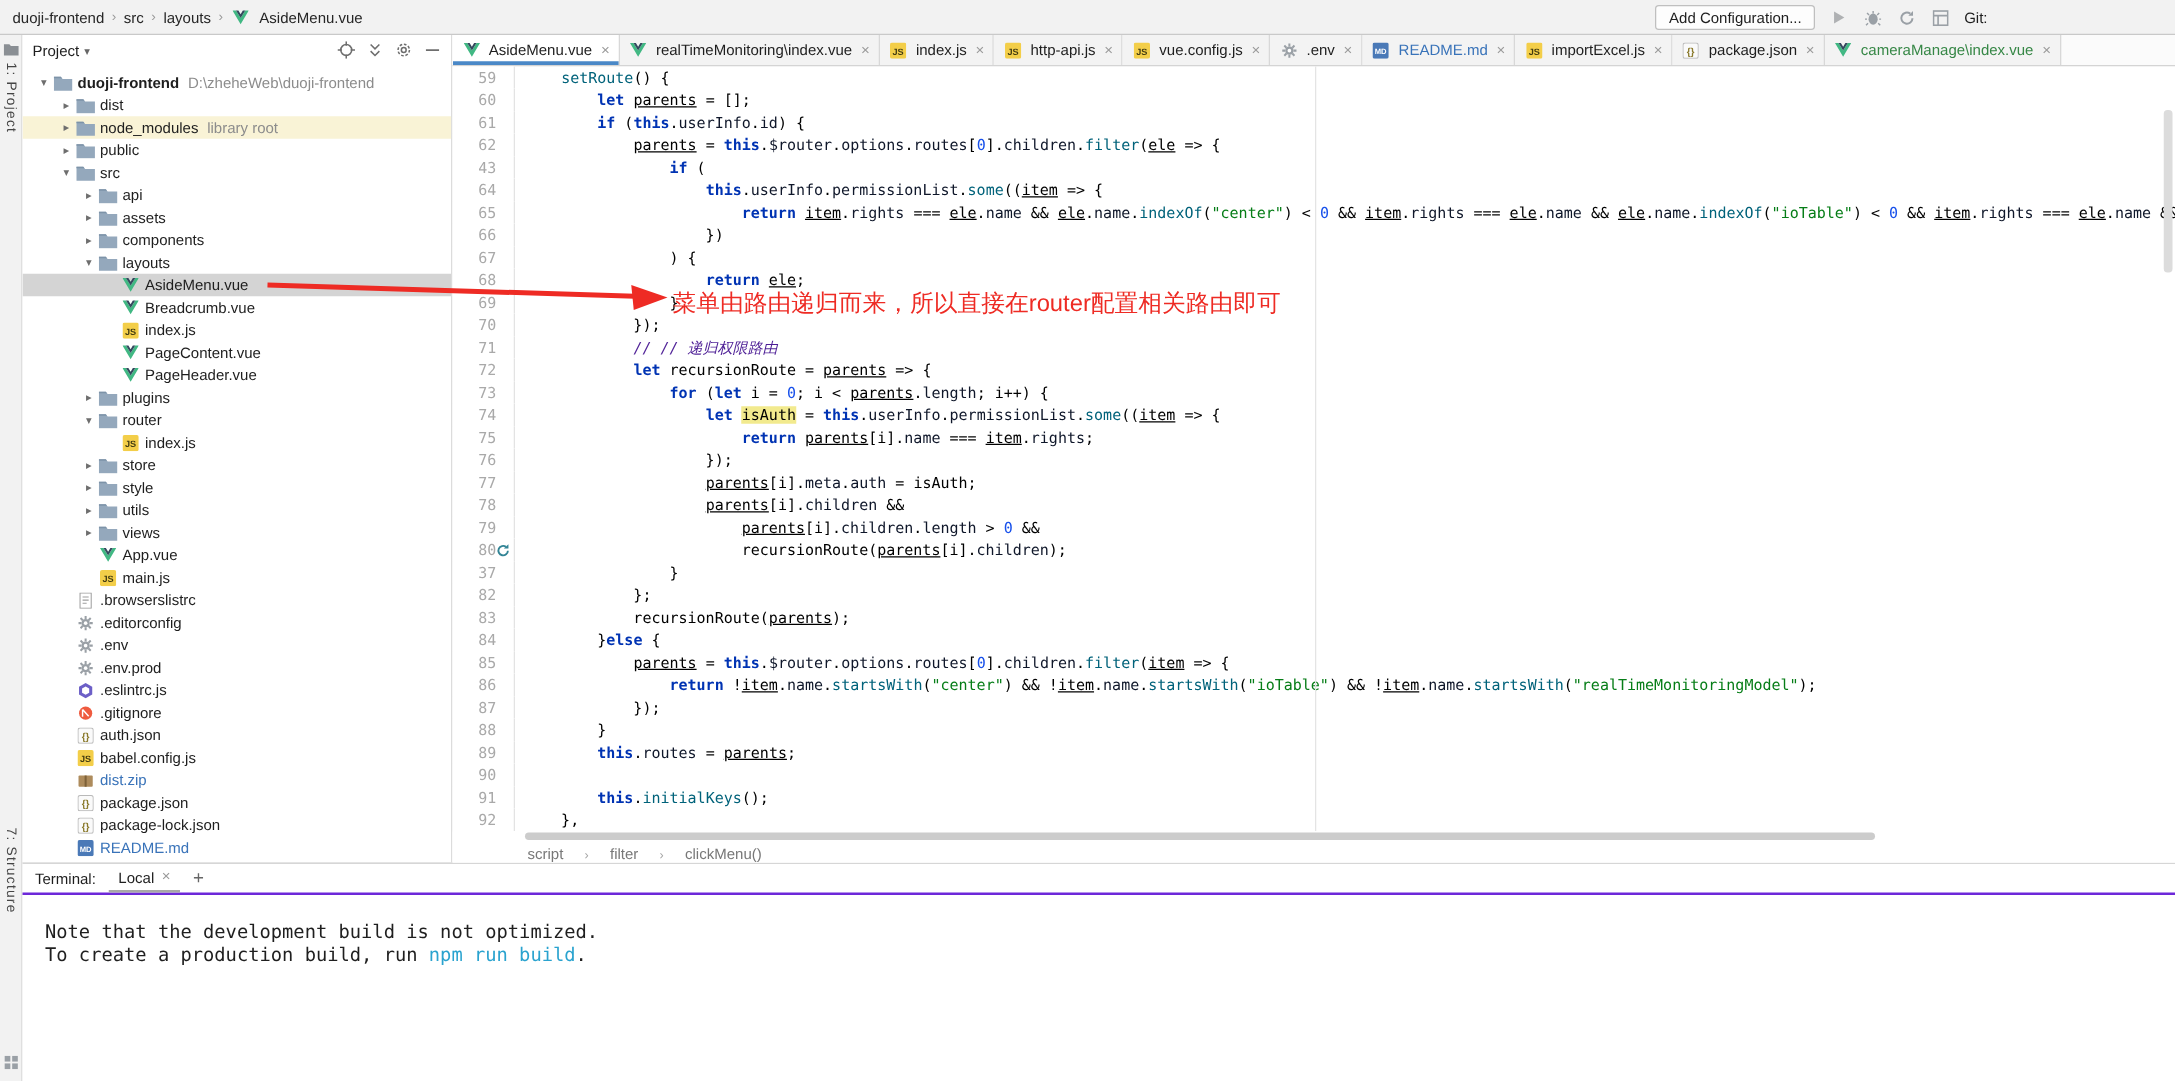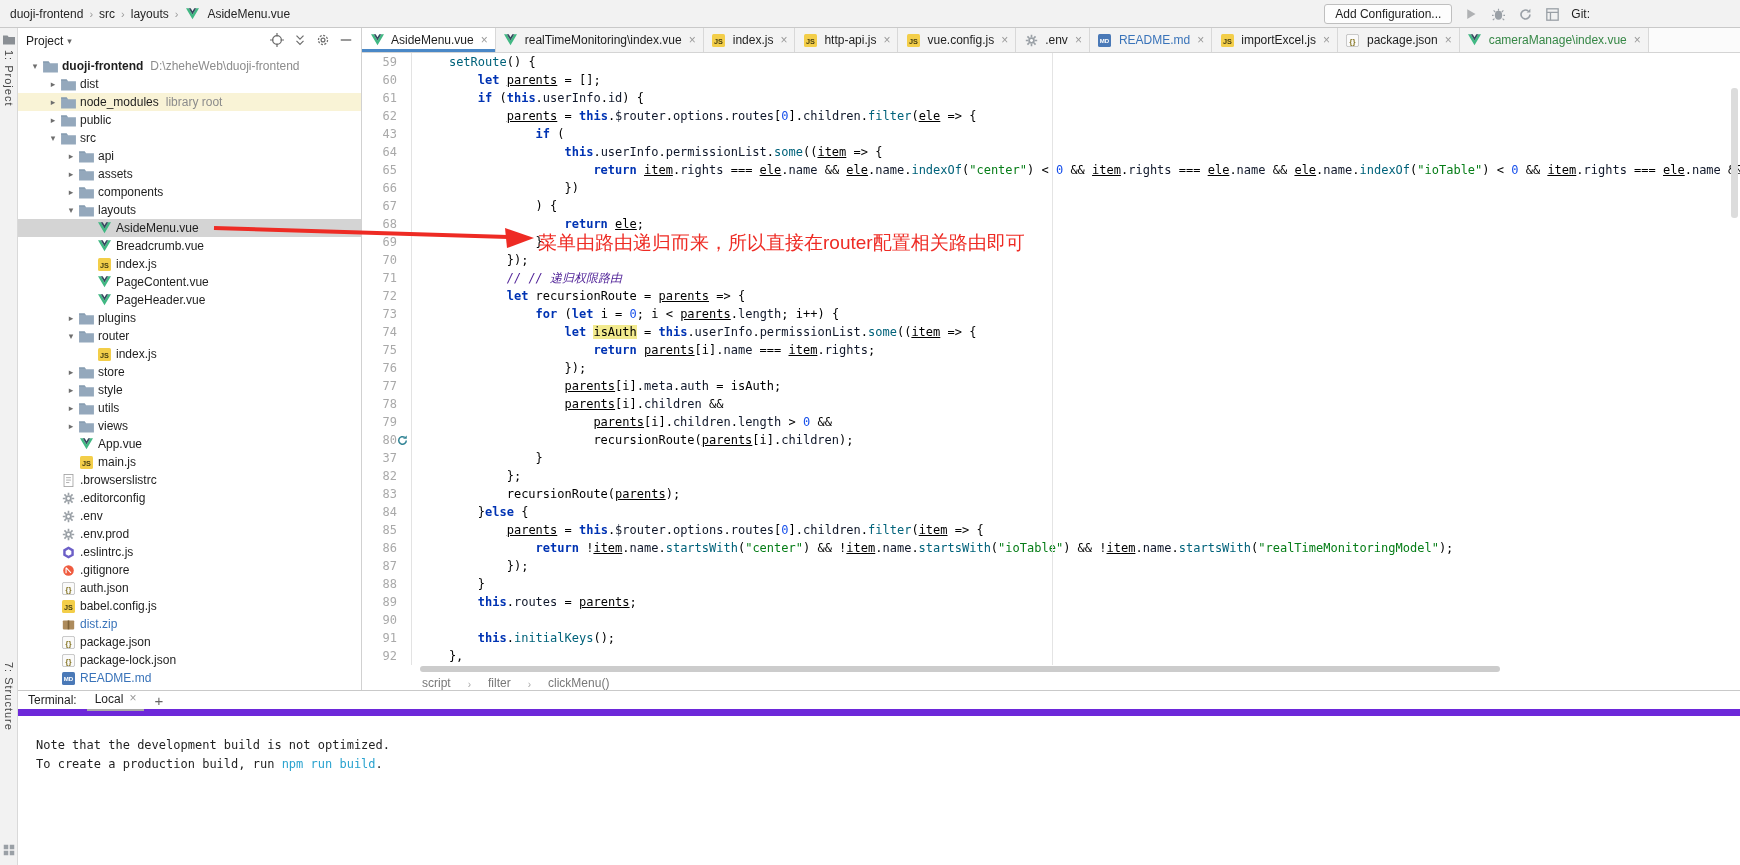--- a/index.html
+++ b/index.html
@@ -66,26 +66,26 @@
   .tk-hl{color:#000;background:#f2ea8e}
   .mguide{position:absolute;left:690px;top:0;height:612px;width:1px;background:#e4e4e4;pointer-events:none}
   .vthumb{position:absolute;right:2px;top:60px;width:7px;height:130px;background:#dcdcdc;border-radius:3px;z-index:5}
   .hscroll{height:8px;min-height:8px;position:relative;background:#fff}
   .hthumb{position:absolute;left:58px;top:1px;width:1080px;height:6px;background:#ccc;border-radius:3px}
   .ebc{height:17px;min-height:17px;display:flex;align-items:flex-end;gap:17px;padding-left:60px;color:#787878;background:#fff}
   .ebc-sep{color:#a7a7a7;font-size:10px}
 
   
   .terminal{height:175px;min-height:175px;border-top:1px solid #c9c9c9;display:flex;flex-direction:column;background:#fff}
-  .term-h{height:25px;min-height:25px;display:flex;align-items:center;padding:0 10px;border-bottom:7px solid #6d28d9}
+  .term-h{height:25px;min-height:25px;display:flex;align-items:center;padding:0 10px;border-bottom:2px solid #6d28d9}
   .term-label{margin-right:10px;color:#1e1e1e}
   .term-tab{display:flex;align-items:flex-start;padding:3px 8px;border-bottom:2px solid #a8a8a8;gap:6px}
   .term-close{color:#999;font-size:12px;line-height:1}
   .term-plus{margin-left:10px;color:#666;font-size:15px}
-  .term-body{flex:1;padding:20px 0 0 18px;font-family:"DejaVu Sans Mono","Liberation Mono",monospace;font-size:12px;line-height:19px;color:#1f1f1f}
+  .term-body{flex:1;padding:20px 0 0 18px;font-family:"DejaVu Sans Mono","Liberation Mono",monospace;font-size:15px;line-height:19px;color:#1f1f1f}
   .tt-t{color:#1f1f1f}
   .tt-cmd{color:#2aa3cf}
 
   
   .anno-svg{position:absolute;left:0;top:0;width:1740px;height:865px;pointer-events:none;z-index:40}
   .anno-text{position:absolute;left:538px;top:230px;color:#ee2b24;font-size:19px;z-index:41;white-space:nowrap}
 
   .icn{display:inline-flex;align-items:center;justify-content:center;width:16px;min-width:16px;height:16px;margin-right:4px}
 </style>
 </head>

